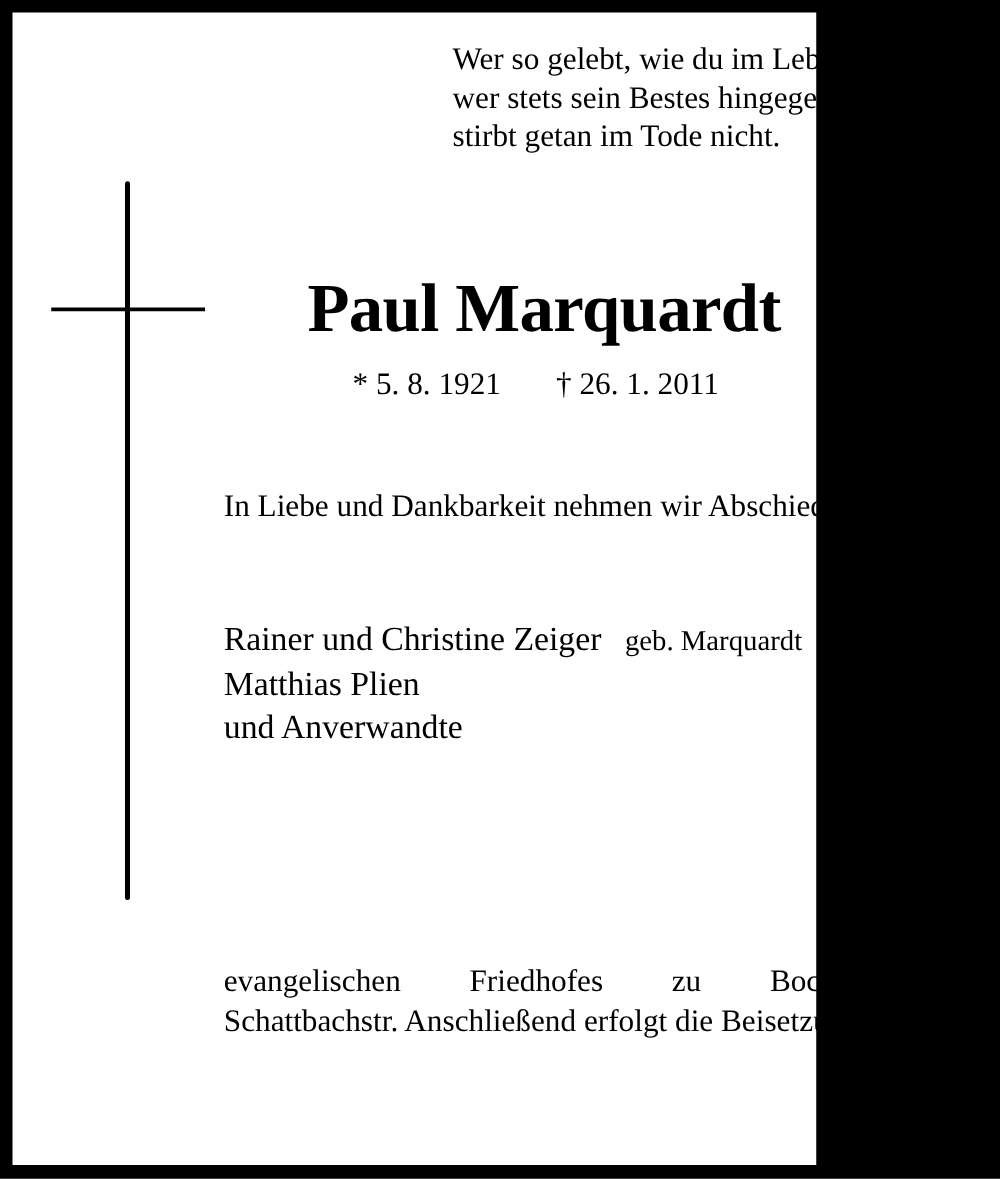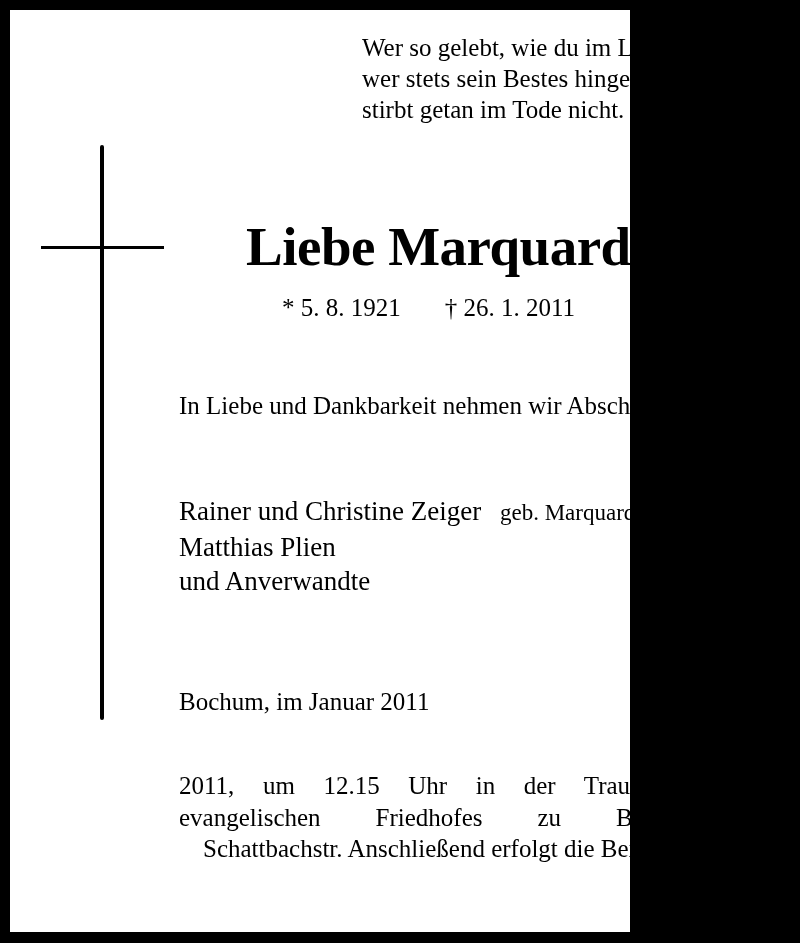--- a/index.html
+++ b/index.html
@@ -9,20 +9,21 @@
     position: relative;
     overflow: hidden;
     font-family: "Liberation Serif", "DejaVu Serif", serif;
     color: #000;
   }
   .card {
     position: absolute;
     left: 10px; top: 10px;
     width: 620px; height: 922px;
     background: #fff;
+    padding-left: 23px;
   }
   .abs { position: absolute; white-space: nowrap; }
   .poem {
     left: 352px; top: 22px;
     font-size: 25px; line-height: 31px;
   }
   .poem div { white-space: nowrap; }
   .cross-v {
     position: absolute; left: 90px; top: 135px;
     width: 4px; height: 575px; background: #000; border-radius: 2px;
@@ -59,56 +60,54 @@
     left: 169px; top: 760px;
     width: 581px;
     font-size: 25px; line-height: 31.5px;
     text-align: justify;
   }
   .service div {
     text-align: justify;
     text-align-last: justify;
     white-space: nowrap;
   }
-  .service div.last { text-align-last: left; margin-left: 24px; }
+  .service div.last { text-align-last: left; }
 </style>
 </head>
 <body>
 
 <div class="card">
 
   <div class="abs poem">
     <div>Wer so gelebt, wie du im Leben,</div>
     <div>wer stets sein Bestes hingegeben,</div>
     <div>stirbt getan im Tode nicht.</div>
   </div>
 
   <div>
     <div class="cross-v"></div>
     <div class="cross-h"></div>
   </div>
 
-  <div class="abs name">Liebe Marquardt</div>
+  <div class="abs name">Paul Marquardt</div>
 
   <div class="abs dates">
     <span>* 5. 8. 1921</span><span class="gap"></span><span>† 26. 1. 2011</span>
   </div>
 
   <div class="abs farewell">In Liebe und Dankbarkeit nehmen wir Abschied.</div>
 
   <div class="abs family">
     <div>
       <span>Rainer und Christine Zeiger</span>
       <span class="small">geb. Marquardt</span>
     </div>
     <div>Matthias Plien</div>
     <div>und Anverwandte</div>
   </div>
 
-  <div class="abs place">Bochum, im Januar 2011</div>
 
   <div class="service">
-    <div>2011, um 12.15 Uhr in der Trauerhalle des</div>
     <div>evangelischen Friedhofes zu Bochum-Laer,</div>
     <div class="last">Schattbachstr. Anschließend erfolgt die Beisetzung.</div>
   </div>
 
 </div>
 
 </body></html>

